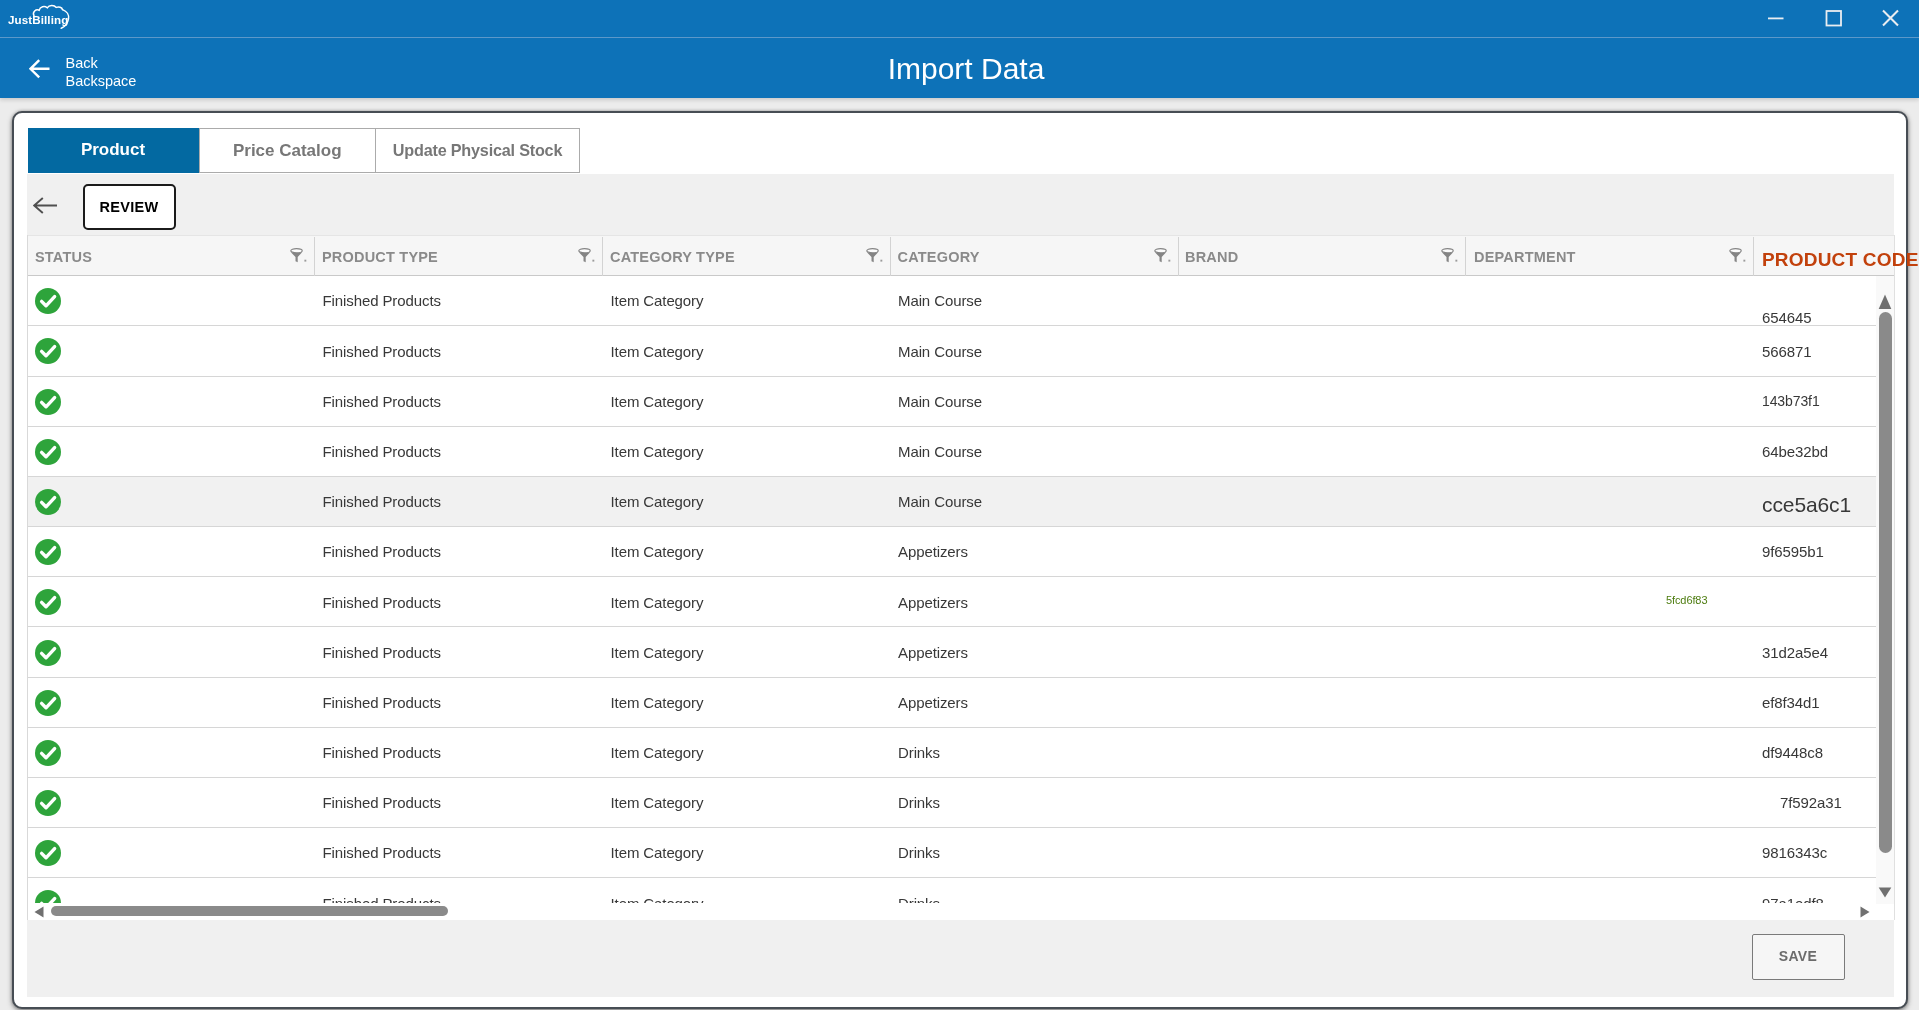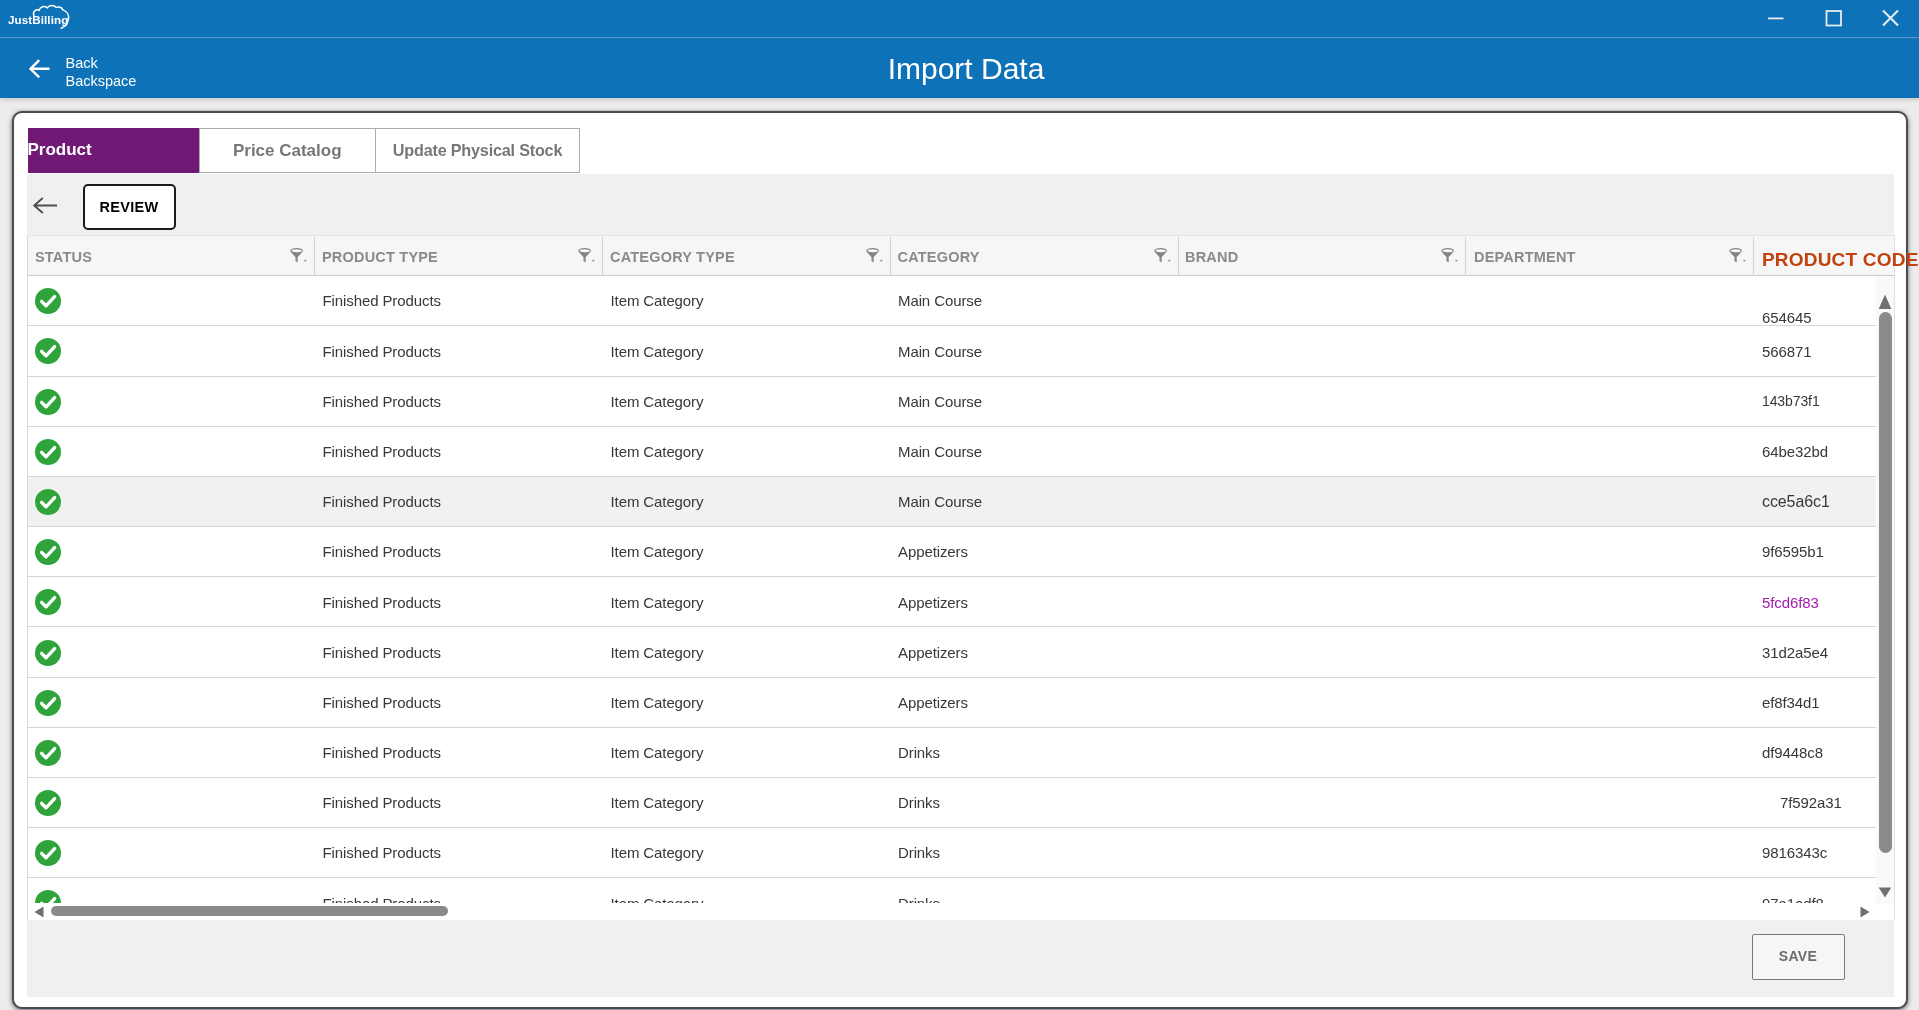--- a/index.html
+++ b/index.html
@@ -18,21 +18,21 @@
 <path d="M 123 4.5 L 138 19.5 M 138 4.5 L 123 19.5" stroke="#E9EDF1" stroke-width="2.1"></path>
 </svg>
 <div class="abs" style="left:0;top:36.5px;width:1919px;height:1.5px;background:#5E9BCD"></div>
 <div class="abs" style="left:0;top:38px;width:1919px;height:60px;background:#0D72B8;box-shadow:0 2px 4px rgba(0,0,0,0.15)"></div>
 <svg class="abs" style="left:29px;top:58px" width="22" height="22" viewBox="0 0 22 22">
 <path d="M 20.5 10.8 L 2 10.8 M 10.2 2.2 L 1.4 10.8 L 10.2 19.4" fill="none" stroke="#FFFFFF" stroke-width="2.4"></path>
 </svg>
 <div class="abs" style="left:65.5px;top:53.5px;width:200px;font-size:14.5px;line-height:18.2px;color:#FFFFFF">Back<br>Backspace</div>
 <div class="abs" style="left:766px;top:52px;width:400px;text-align:center;font-size:30px;color:#FFFFFF">Import Data</div>
 <div class="abs" style="left:12px;top:111px;width:1896px;height:898px;background:#FFFFFF;border:2.5px solid #474D54;border-radius:10px;box-shadow:0 2px 5px rgba(40,40,40,0.5),0 0 3px rgba(60,60,60,0.35)"></div>
-<div class="abs" style="left:27.5px;top:128px;width:171px;height:44.5px;background:#701a75;color:#FFFFFF;font-weight:bold;font-size:17px;line-height:44.5px">Product</div>
+<div class="abs" style="left:27.5px;top:128px;width:171px;height:44.5px;background:#0369a1;color:#FFFFFF;font-weight:bold;font-size:17px;text-align:center;line-height:44.5px">Product</div>
 <div class="abs" style="left:198.5px;top:128px;width:177.5px;height:44.5px;background:#FFFFFF;border:1px solid #ABABAB;color:#777777;font-weight:bold;font-size:17px;text-align:center;line-height:43px">Price Catalog</div>
 <div class="abs" style="left:375px;top:128px;width:205px;height:44.5px;background:#FFFFFF;border:1px solid #ABABAB;color:#777777;font-weight:bold;font-size:16.2px;letter-spacing:-0.2px;text-align:center;line-height:43px">Update Physical Stock</div>
 <div class="abs" style="left:27px;top:173.5px;width:1866.5px;height:61.5px;background:#F0F0F0"></div>
 <svg class="abs" style="left:33px;top:197px" width="25" height="17" viewBox="0 0 25 17">
 <path d="M 24 8.5 L 2 8.5 M 9.8 1 L 1.2 8.5 L 9.8 16" fill="none" stroke="#4F4F4F" stroke-width="1.9"></path>
 </svg>
 <div class="abs" style="left:82.5px;top:184px;width:93px;height:46px;background:#FFFFFF;border:2px solid #1B1B1B;border-radius:5px;color:#000;font-weight:bold;font-size:14.5px;text-align:center;line-height:42px;letter-spacing:0.3px">REVIEW</div>
 <div class="abs" style="left:27px;top:235px;width:1866.5px;height:41px;background:#F6F6F6;border-top:1px solid #E5E5E5;border-bottom:1px solid #C9C9C9"></div>
 <div class="abs" style="left:27px;top:235px;width:1px;height:684.5px;background:#D9D9D9"></div>
 <div class="abs" style="left:1893.5px;top:235px;width:1px;height:684.5px;background:#E0E0E0"></div>
@@ -121,41 +121,41 @@
 <div class="abs" style="left:1734px;top:16.29px;font-size:15px;letter-spacing:-0.1px;color:#383838">64be32bd</div>
 </div>
 <div class="abs" style="left:0;top:200.72px;width:1847.5px;height:50.18px;background:#F1F1F1;border-bottom:1px solid #D6D6D6">
 <svg class="abs" style="left:6.6px;top:12.09px" width="26" height="26" viewBox="0 0 26 26">
 <circle cx="13" cy="13" r="13" fill="#2EA43B"></circle>
 <path d="M 6.6 13.4 L 11 17.8 L 19.6 8.6" fill="none" stroke="#FFFFFF" stroke-width="3.4" stroke-linecap="round" stroke-linejoin="round"></path>
 </svg>
 <div class="abs" style="left:294.5px;top:16.29px;font-size:15px;letter-spacing:-0.1px;color:#383838">Finished Products</div>
 <div class="abs" style="left:582.5px;top:16.29px;font-size:15px;letter-spacing:-0.1px;color:#383838">Item Category</div>
 <div class="abs" style="left:870px;top:16.29px;font-size:15px;letter-spacing:-0.1px;color:#383838">Main Course</div>
-<div class="abs" style="left:1734px;top:16.29px;font-size:16px;letter-spacing:-0.1px;color:#383838">cce5a6c1</div>
+<div class="abs" style="left:1734px;top:16.29px;font-size:21px;letter-spacing:-0.1px;color:#383838">cce5a6c1</div>
 </div>
 <div class="abs" style="left:0;top:250.90px;width:1847.5px;height:50.18px;background:#FFFFFF;border-bottom:1px solid #D6D6D6">
 <svg class="abs" style="left:6.6px;top:12.09px" width="26" height="26" viewBox="0 0 26 26">
 <circle cx="13" cy="13" r="13" fill="#2EA43B"></circle>
 <path d="M 6.6 13.4 L 11 17.8 L 19.6 8.6" fill="none" stroke="#FFFFFF" stroke-width="3.4" stroke-linecap="round" stroke-linejoin="round"></path>
 </svg>
 <div class="abs" style="left:294.5px;top:16.29px;font-size:15px;letter-spacing:-0.1px;color:#383838">Finished Products</div>
 <div class="abs" style="left:582.5px;top:16.29px;font-size:15px;letter-spacing:-0.1px;color:#383838">Item Category</div>
 <div class="abs" style="left:870px;top:16.29px;font-size:15px;letter-spacing:-0.1px;color:#383838">Appetizers</div>
 <div class="abs" style="left:1734px;top:16.29px;font-size:15px;letter-spacing:-0.1px;color:#383838">9f6595b1</div>
 </div>
 <div class="abs" style="left:0;top:301.08px;width:1847.5px;height:50.18px;background:#FFFFFF;border-bottom:1px solid #D6D6D6">
 <svg class="abs" style="left:6.6px;top:12.09px" width="26" height="26" viewBox="0 0 26 26">
 <circle cx="13" cy="13" r="13" fill="#2EA43B"></circle>
 <path d="M 6.6 13.4 L 11 17.8 L 19.6 8.6" fill="none" stroke="#FFFFFF" stroke-width="3.4" stroke-linecap="round" stroke-linejoin="round"></path>
 </svg>
 <div class="abs" style="left:294.5px;top:16.29px;font-size:15px;letter-spacing:-0.1px;color:#383838">Finished Products</div>
 <div class="abs" style="left:582.5px;top:16.29px;font-size:15px;letter-spacing:-0.1px;color:#383838">Item Category</div>
 <div class="abs" style="left:870px;top:16.29px;font-size:15px;letter-spacing:-0.1px;color:#383838">Appetizers</div>
-<div class="abs" style="left:1734px;top:16.29px;font-size:15px;letter-spacing:-0.1px;color:#a21caf">5fcd6f83</div>
+<div class="abs" style="left:1638px;top:16.29px;font-size:11px;letter-spacing:-0.1px;color:#4d7c0f">5fcd6f83</div>
 </div>
 <div class="abs" style="left:0;top:351.26px;width:1847.5px;height:50.18px;background:#FFFFFF;border-bottom:1px solid #D6D6D6">
 <svg class="abs" style="left:6.6px;top:12.09px" width="26" height="26" viewBox="0 0 26 26">
 <circle cx="13" cy="13" r="13" fill="#2EA43B"></circle>
 <path d="M 6.6 13.4 L 11 17.8 L 19.6 8.6" fill="none" stroke="#FFFFFF" stroke-width="3.4" stroke-linecap="round" stroke-linejoin="round"></path>
 </svg>
 <div class="abs" style="left:294.5px;top:16.29px;font-size:15px;letter-spacing:-0.1px;color:#383838">Finished Products</div>
 <div class="abs" style="left:582.5px;top:16.29px;font-size:15px;letter-spacing:-0.1px;color:#383838">Item Category</div>
 <div class="abs" style="left:870px;top:16.29px;font-size:15px;letter-spacing:-0.1px;color:#383838">Appetizers</div>
 <div class="abs" style="left:1734px;top:16.29px;font-size:15px;letter-spacing:-0.1px;color:#383838">31d2a5e4</div>

